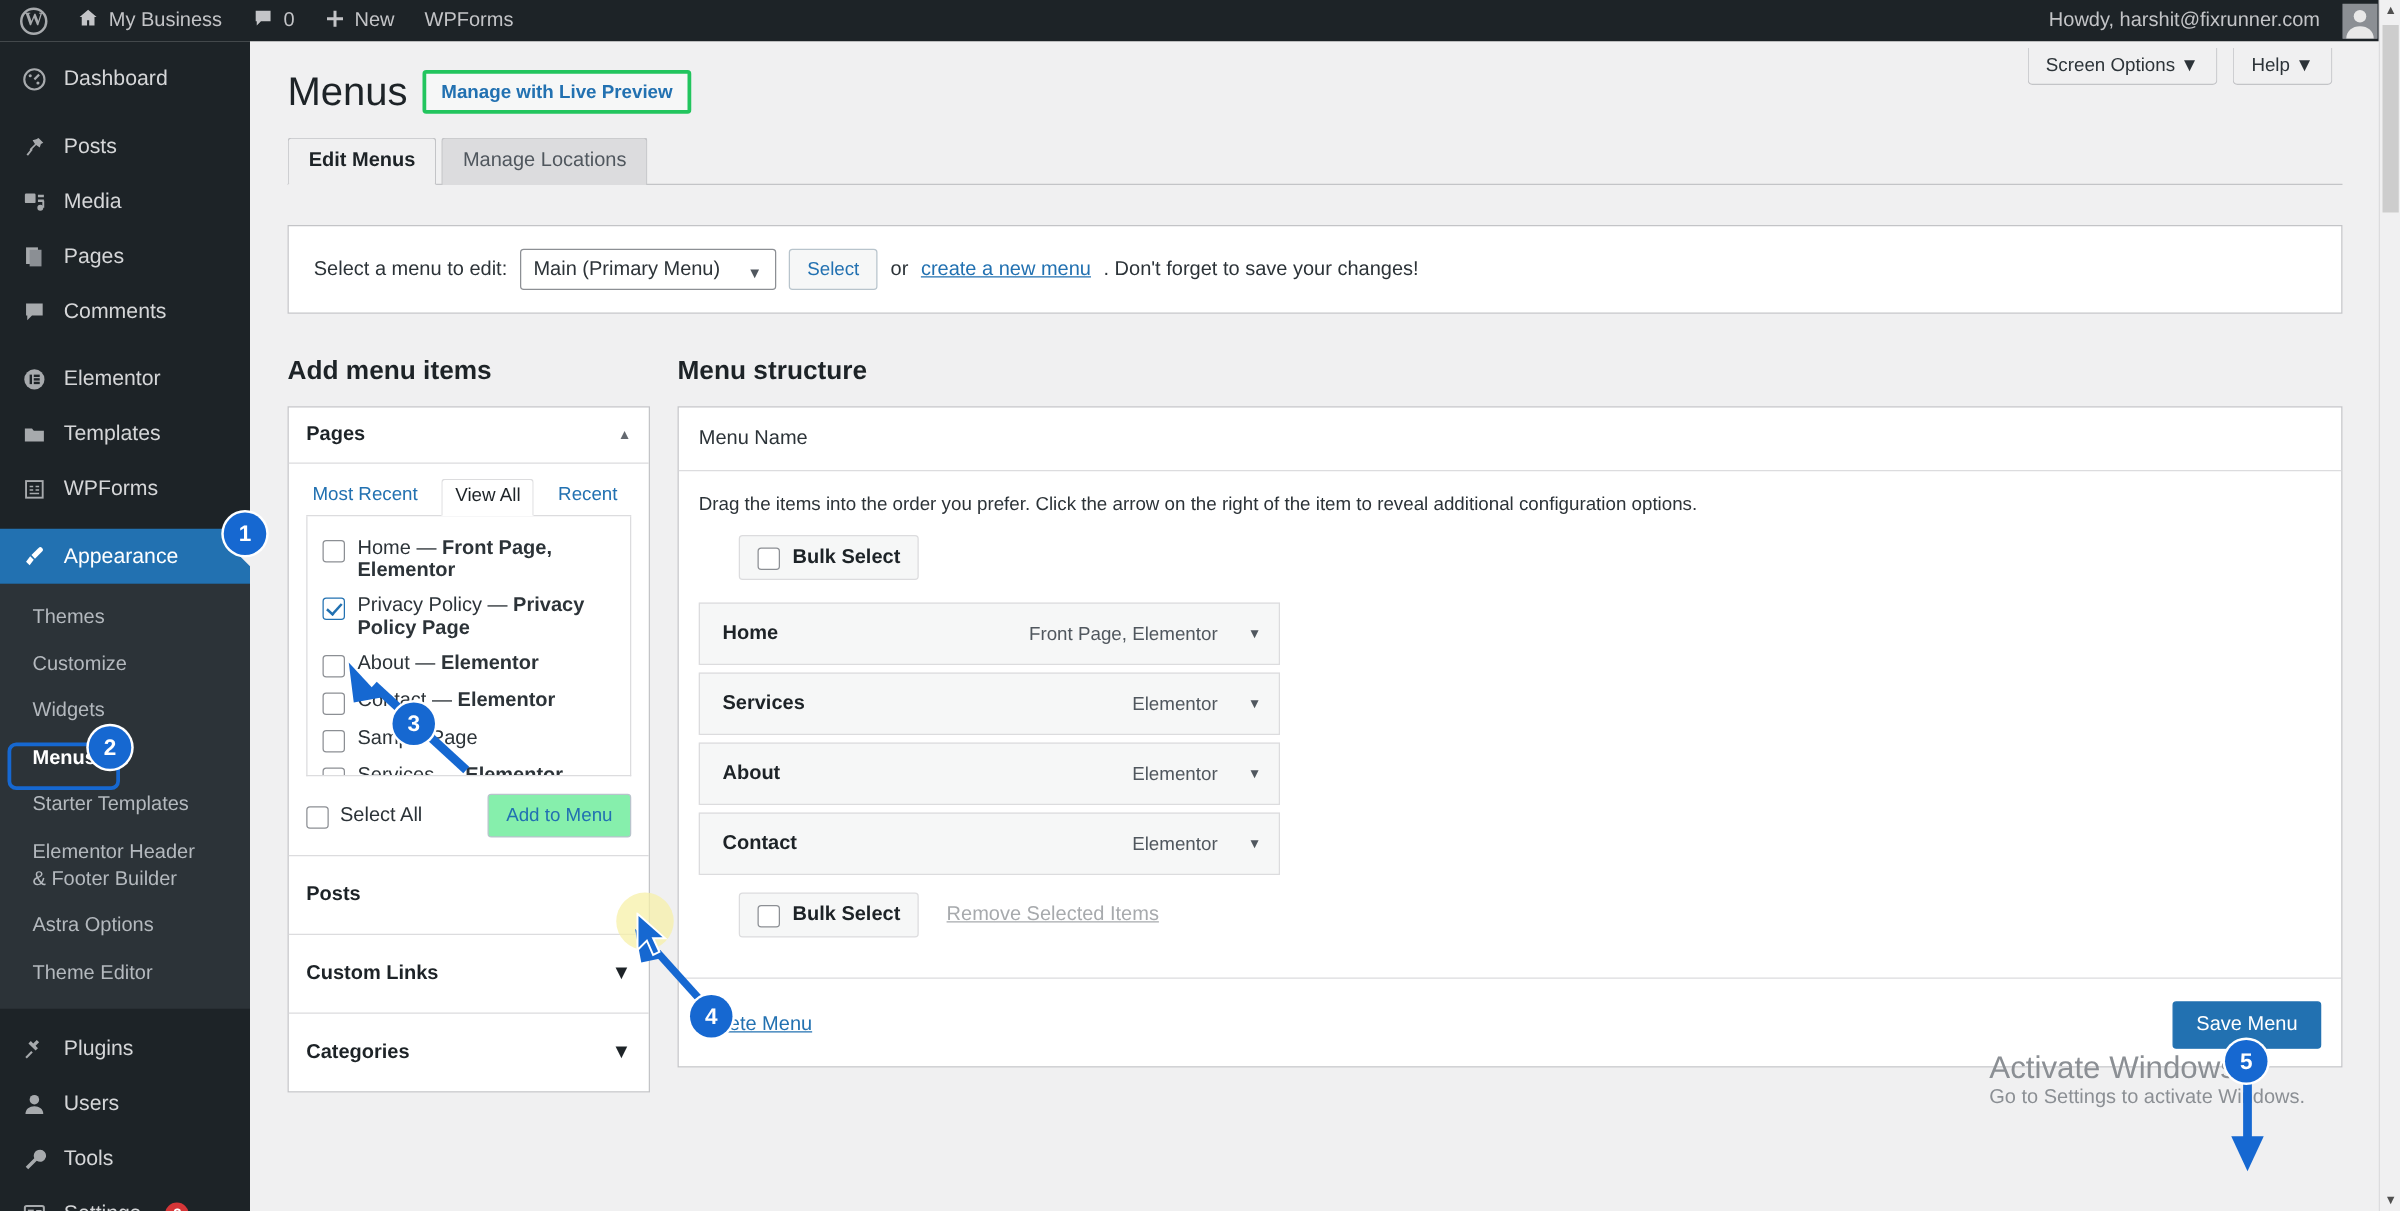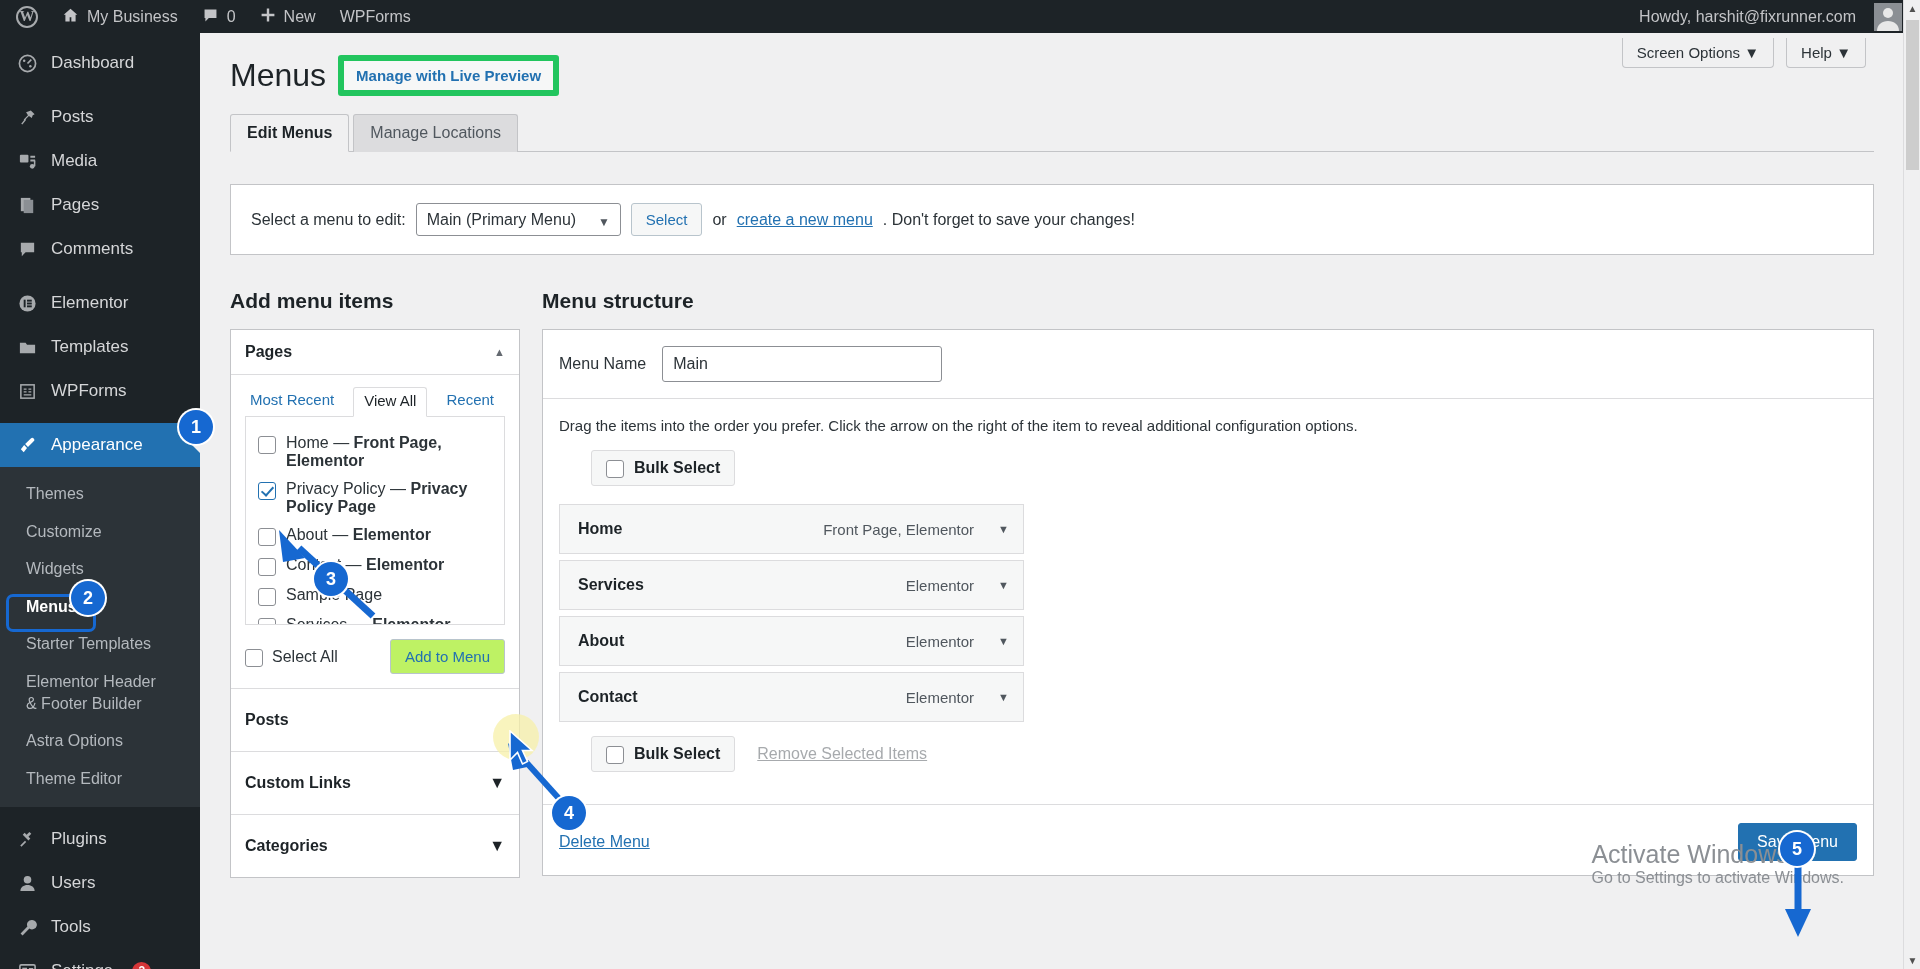--- a/index.html
+++ b/index.html
@@ -77,21 +77,21 @@
     position: absolute; right: 38px; top: 5px; display: flex; gap: 0;
   }
   .meta-btn {
     background: #f0f0f1; border: 1px solid #c3c4c7; border-top: none;
     border-radius: 0 0 4px 4px; color: #2c3338; font-size: 15px;
     padding: 6px 14px; margin-left: 12px;
   }
   .page-head { display: flex; align-items: center; gap: 12px; padding: 22px 0 0 30px; }
   .page-title { font-size: 32px; font-weight: 400; color: #1d2327; font-family: "Liberation Sans", sans-serif; }
   .btn-outline {
-    border: 6px solid #22c55e; background: #f6f7f7; color: #2271b1;
+    border: 3px solid #22c55e; background: #f6f7f7; color: #2271b1;
     font-size: 15px; font-weight: bold; padding: 6px 12px; border-radius: 3px;
   }
   .nav-tabs { display: flex; gap: 4px; margin: 18px 14px 0 30px; position: relative; z-index: 2; }
   .nav-tab {
     border: 1px solid #c3c4c7; border-bottom: none; background: #dcdcde;
     padding: 9px 16px; font-size: 16px; color: #50575e; border-radius: 3px 3px 0 0;
   }
   .nav-tab.active { background: #f0f0f1; color: #1d2327; font-weight: bold; border-bottom: 1px solid #f0f0f1; }
   .tab-rule { border-bottom: 1px solid #c3c4c7; margin: -1px 30px 0 30px; }
 
@@ -150,21 +150,21 @@
     content: ""; width: 5px; height: 10px; border: solid #2271b1;
     border-width: 0 2.5px 2.5px 0; transform: rotate(42deg); margin-bottom: 2px;
   }
   .li-label b { font-weight: bold; }
   .acc-foot {
     display: flex; align-items: center; justify-content: space-between;
     padding: 14px 14px; border-bottom: 1px solid #dcdcde;
   }
   .sel-all { display: flex; align-items: center; gap: 9px; font-size: 16px; color: #2c3338; }
   .btn-add {
-    border: 1px solid #b8c4cc; background: #bef264; color: #2271b1;
+    border: 1px solid #b8c4cc; background: #86efac; color: #2271b1;
     font-size: 15px; padding: 8px 14px; border-radius: 3px; position: relative;
   }
   .acc-simple {
     display: flex; align-items: center; justify-content: space-between;
     padding: 17px 14px; font-size: 16px; font-weight: bold; color: #1d2327;
     border-bottom: 1px solid #dcdcde;
   }
   .acc-simple:last-child { border-bottom: none; }
 
   
@@ -584,21 +584,20 @@
           </div>
         </div>
       </div>
 
       <div class="col-right">
         <div class="col-h">Menu structure</div>
 
         <div class="ms-panel">
           <div class="ms-name">
             <span>Menu Name</span>
-            <input class="txt" type="text" value="Main" style="">
           </div>
 
           <div class="ms-body">
             <div class="ms-hint">Drag the items into the order you prefer. Click the arrow on the right of the item to reveal additional configuration options.</div>
 
             <label class="bulk">
               <span class="cbx"></span>
               <span>Bulk Select</span>
             </label>
 

